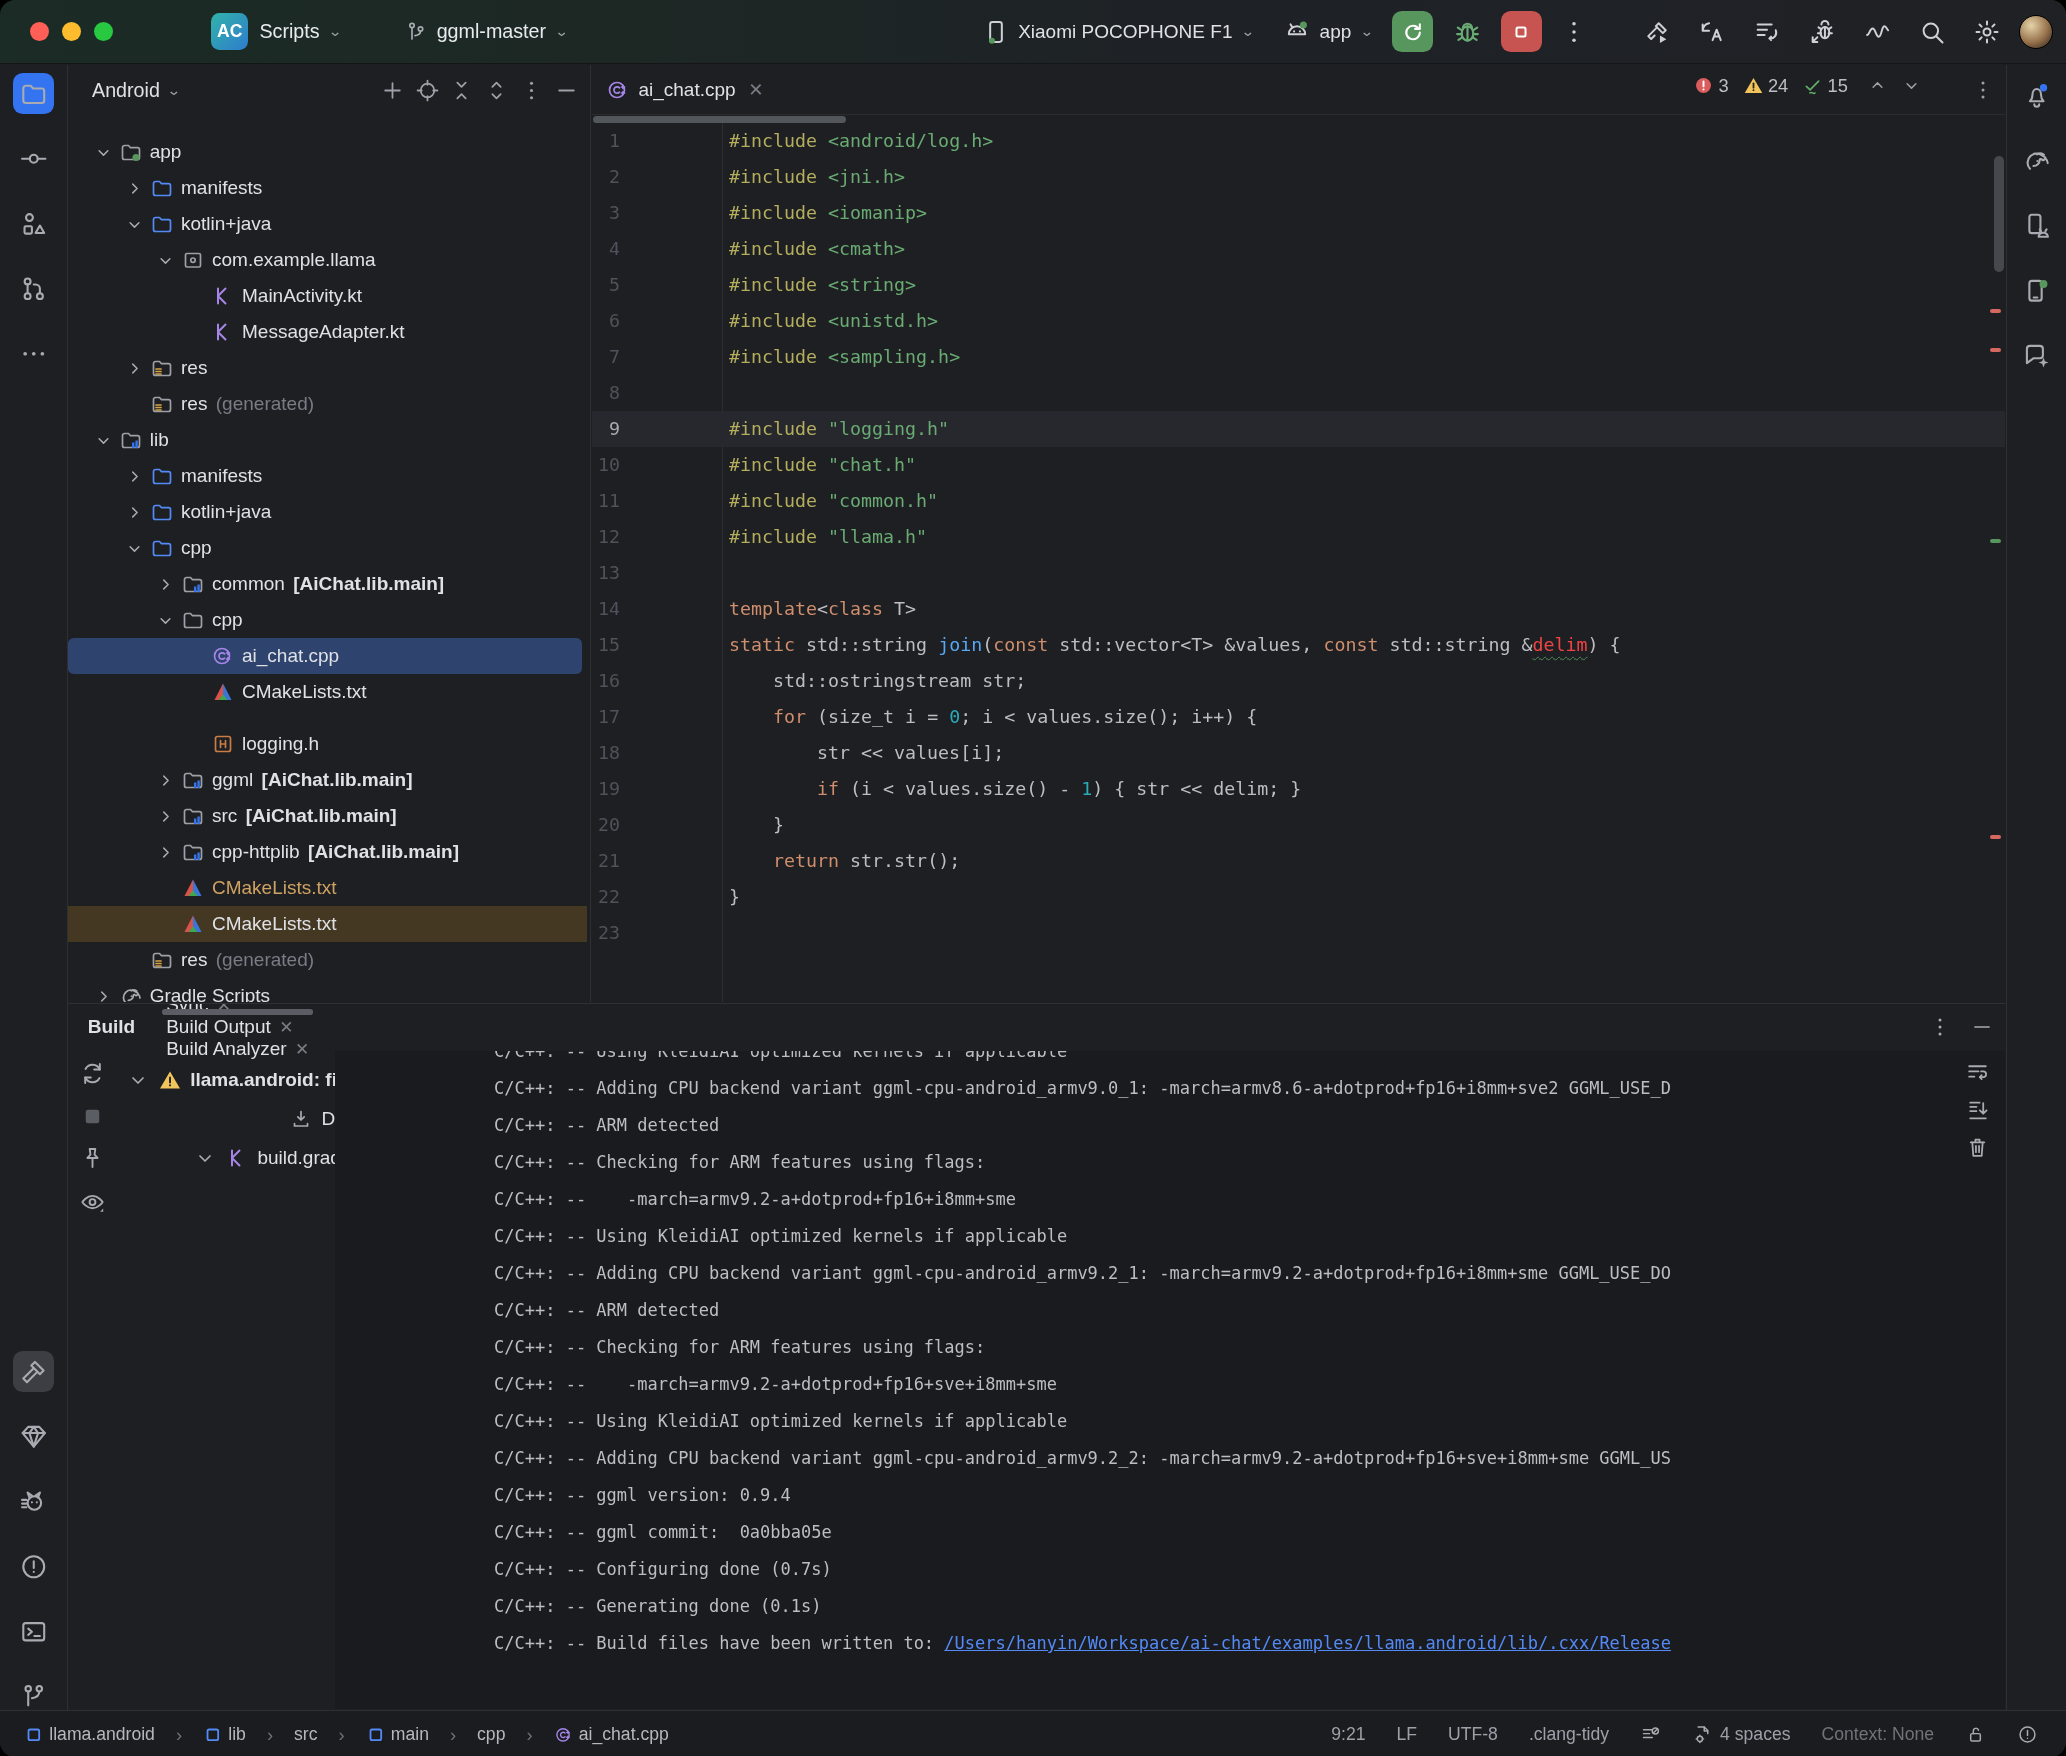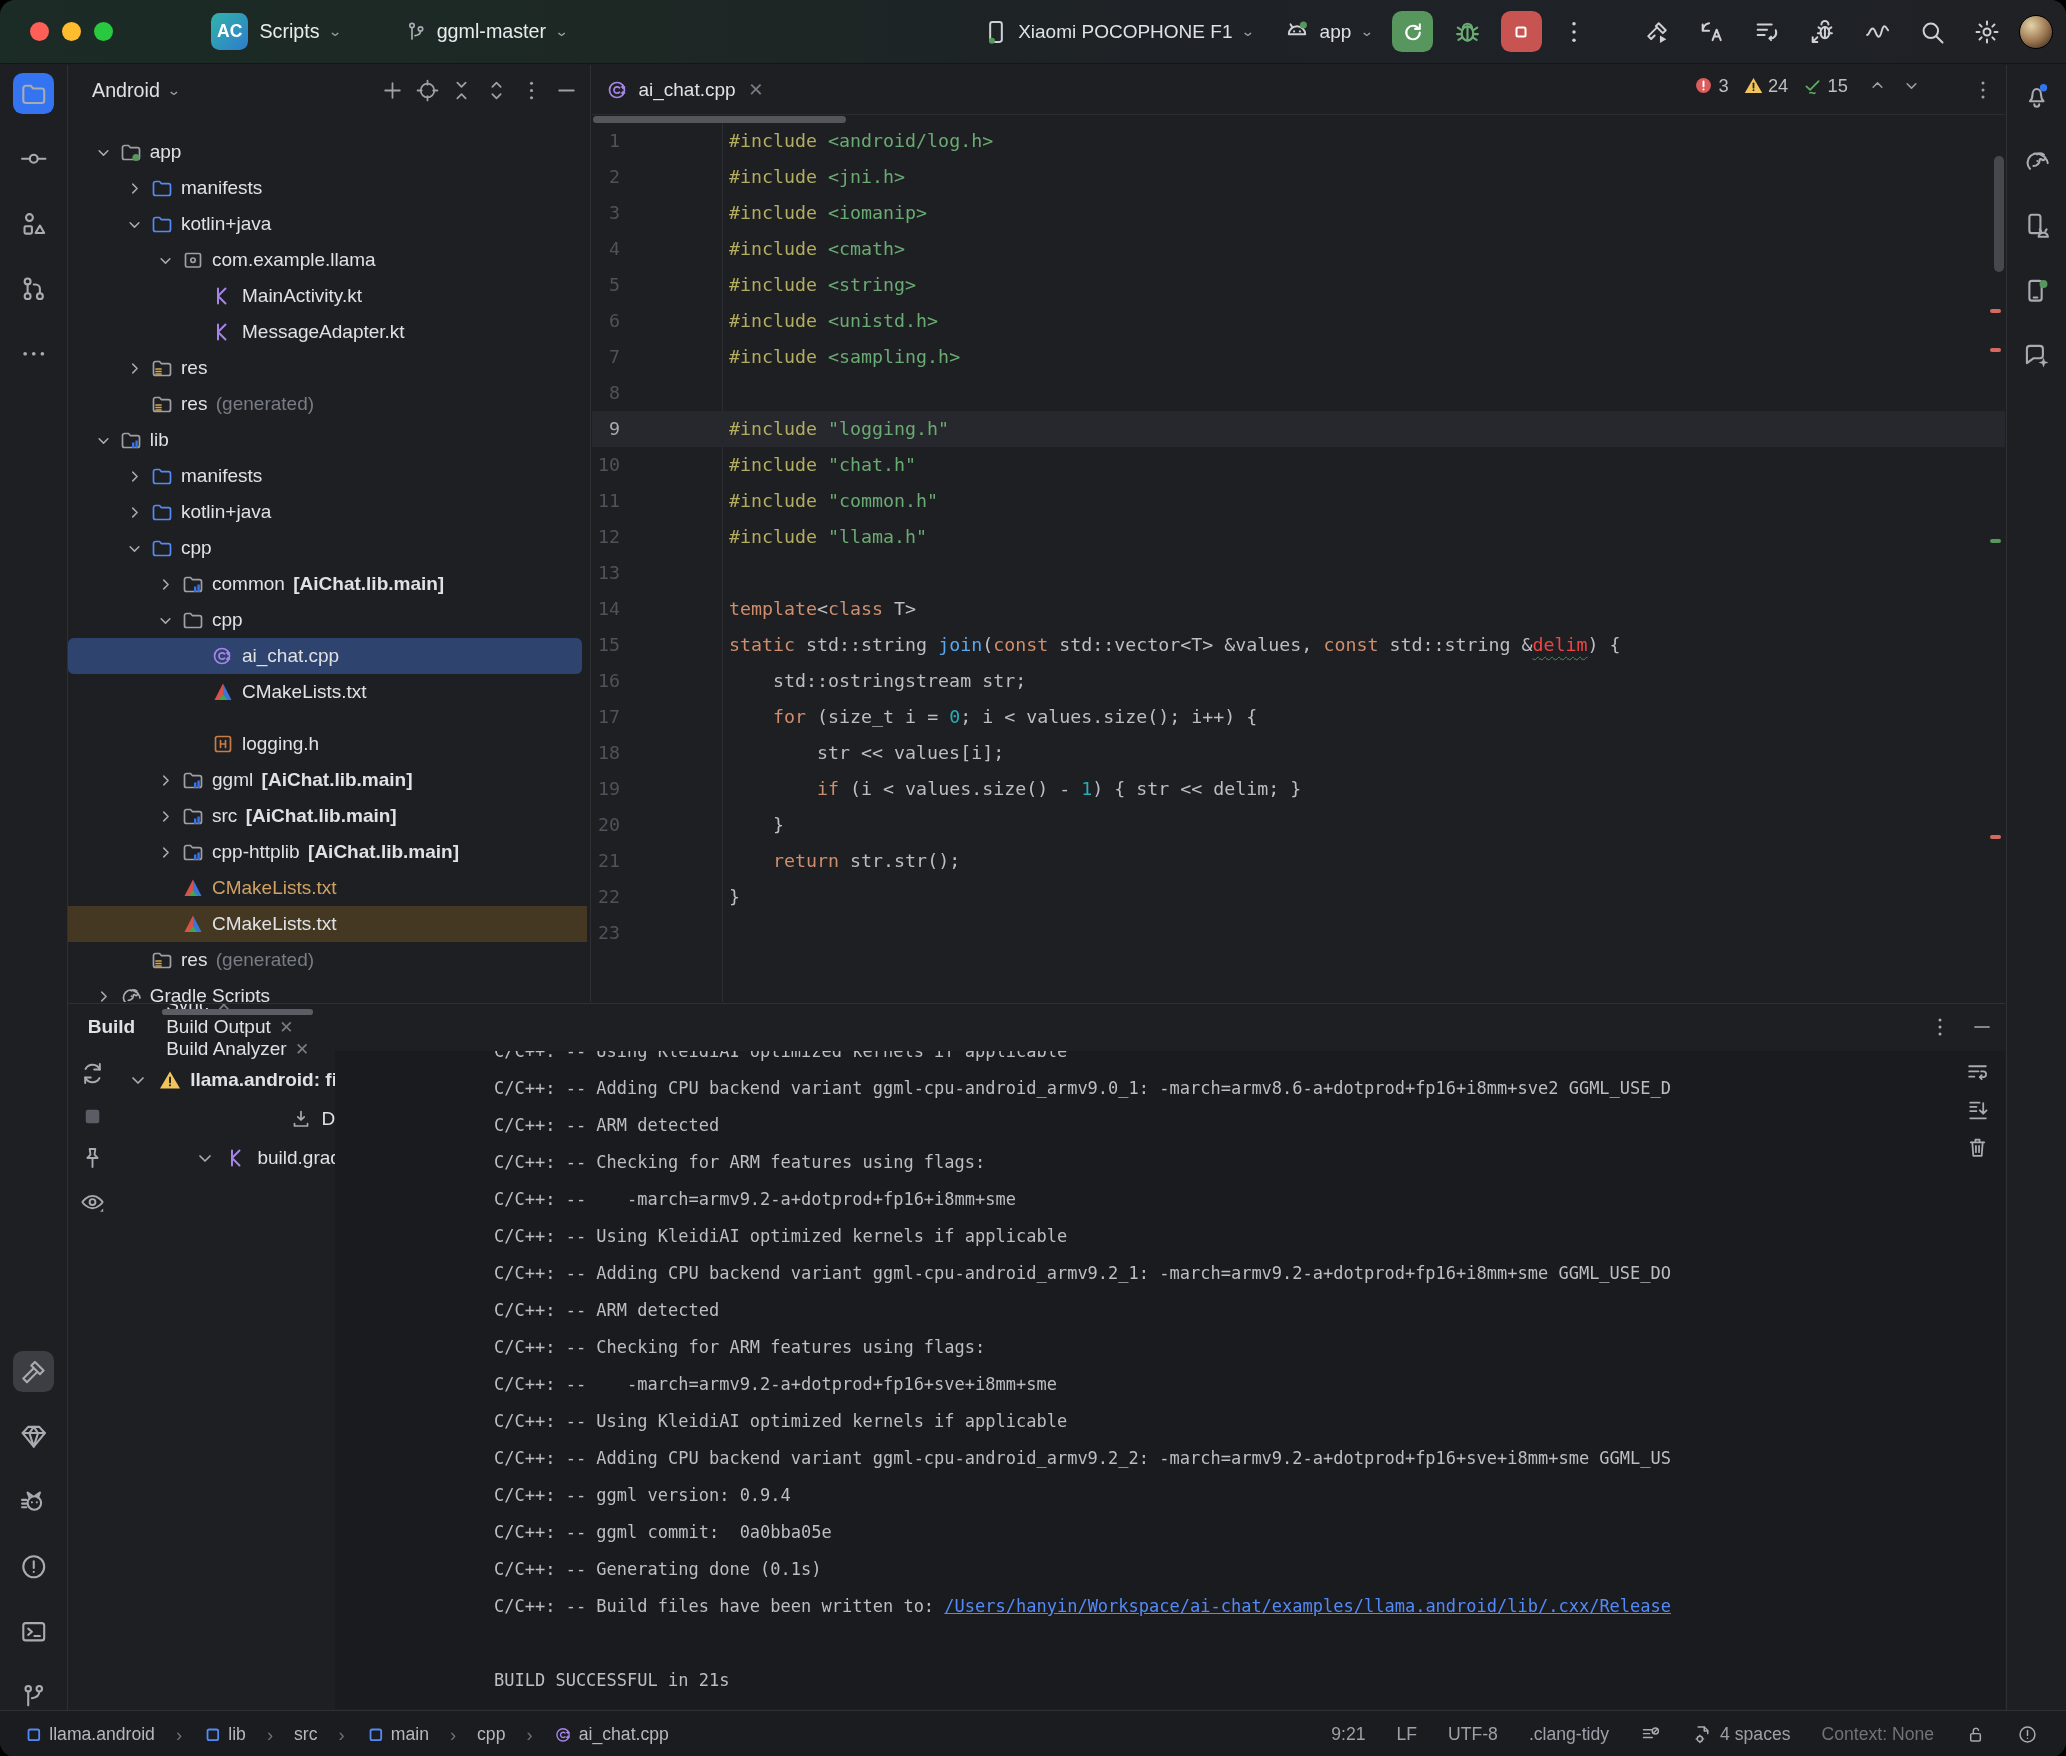--- a/index.html
+++ b/index.html
@@ -977,20 +977,21 @@
           <div class="cline"><span>C/C++: --    -march=armv9.2-a+dotprod+fp16+i8mm+sme</span></div>
           <div class="cline"><span>C/C++: -- Using KleidiAI optimized kernels if applicable</span></div>
           <div class="cline"><span>C/C++: -- Adding CPU backend variant ggml-cpu-android_armv9.2_1: -march=armv9.2-a+dotprod+fp16+i8mm+sme GGML_USE_DO</span></div>
           <div class="cline"><span>C/C++: -- ARM detected</span></div>
           <div class="cline"><span>C/C++: -- Checking for ARM features using flags:</span></div>
           <div class="cline"><span>C/C++: --    -march=armv9.2-a+dotprod+fp16+sve+i8mm+sme</span></div>
           <div class="cline"><span>C/C++: -- Using KleidiAI optimized kernels if applicable</span></div>
           <div class="cline"><span>C/C++: -- Adding CPU backend variant ggml-cpu-android_armv9.2_2: -march=armv9.2-a+dotprod+fp16+sve+i8mm+sme GGML_US</span></div>
           <div class="cline"><span>C/C++: -- ggml version: 0.9.4</span></div>
           <div class="cline"><span>C/C++: -- ggml commit:  0a0bba05e</span></div>
+          <div class="cline"><span>C/C++: -- Configuring done (0.7s)</span></div>
           <div class="cline"><span>C/C++: -- Generating done (0.1s)</span></div>
           <div class="cline"><span>C/C++: -- Build files have been written to: </span><span class="clink">/Users/hanyin/Workspace/ai-chat/examples/llama.android/lib/.cxx/Release</span></div>
           <div class="cline"><span></span></div>
           <div class="cline"><span>BUILD SUCCESSFUL in 21s</span></div>
         </div>
     </div>
     <div class="console-tools" id="console-tools">
         <span class="ic">
           <svg viewBox="0 0 24 24" fill="none" stroke="currentColor" stroke-width="1.7" stroke-linecap="round" stroke-linejoin="round">
             <path d="M4 6h16M4 11h9M4 16h5"></path>

